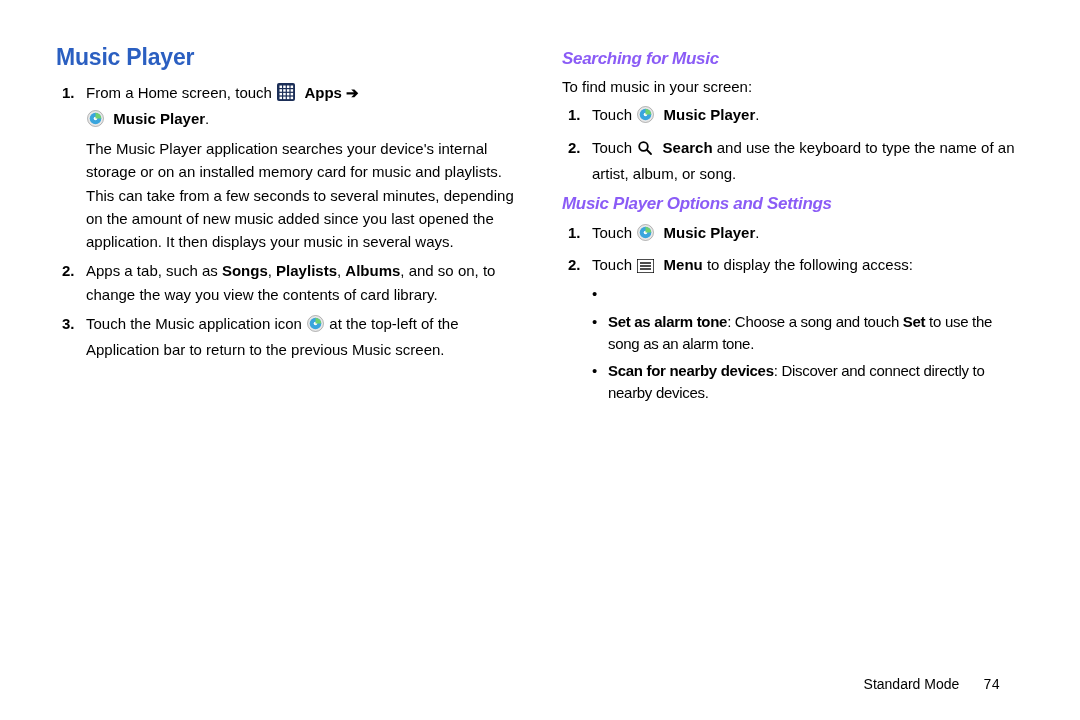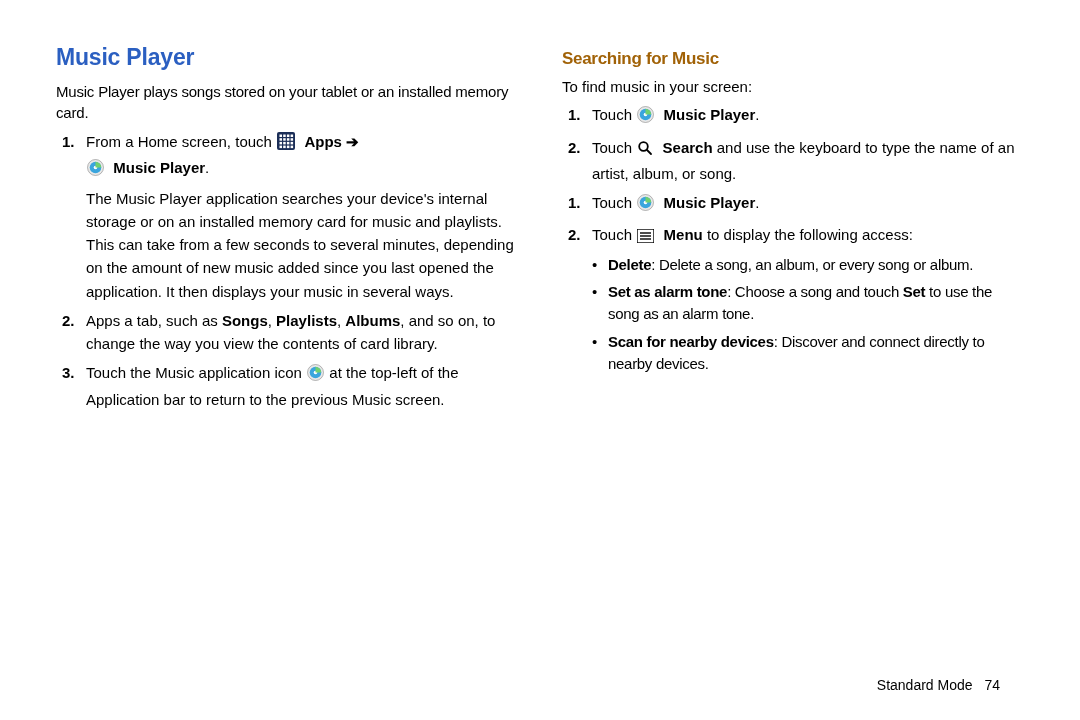--- a/index.html
+++ b/index.html
@@ -27,21 +27,22 @@
       font-size: 23px;
       color: #2b5fc1;
       margin-bottom: 6px;
       font-style: normal;
       letter-spacing: -0.2px;
     }
     h2.subheading {
       font-family: Arial, Helvetica, sans-serif;
       font-weight: 900;
       font-size: 17px;
-      color: #a16207;
+      font-style: italic;
+      color: #8b5cf6;
       margin-top: 6px;
       margin-bottom: 4px;
       letter-spacing: -0.3px;
     }
     p.para {
       margin-bottom: 6px;
       line-height: 1.45;
     }
     .intro-para {
       font-family: Arial, Helvetica, sans-serif;
@@ -88,30 +89,29 @@
       vertical-align: -3px;
       margin: 0 1px;
     }
     .footer {
       position: absolute;
       bottom: 24px;
       right: 80px;
       font-size: 14px;
       letter-spacing: 0;
     }
-    .footer .pnum { margin-left: 8px; }
+    .footer .pnum { margin-left: 20px; font-family: Liberation Mono, monospace; }
   </style>
 </head>
 <body>
 
 <div class="columns">
 
   <div class="col">
     <h1 class="section-title">Music Player</h1>
-    <p class="para intro-para">Music Player plays songs stored on your tablet or an installed memory card.</p>
 
     <ol class="numbered">
       <li>
         <span class="num">1.</span>
         <div class="licontent">
           <span>From a Home screen, touch </span>
           <span class="icon">
             <svg width="18" height="18" viewBox="0 0 18 18">
               <rect x="0" y="0" width="18" height="18" rx="2" fill="#1b2e57"></rect>
               <g fill="#ffffff">
@@ -204,20 +204,21 @@
             <svg width="16" height="16" viewBox="0 0 16 16">
               <circle cx="6.5" cy="6.5" r="4.3" fill="none" stroke="#000" stroke-width="1.8"></circle>
               <line x1="10" y1="10" x2="14" y2="14" stroke="#000" stroke-width="1.8" stroke-linecap="round"></line>
             </svg>
           </span>
           <span class="bold">&nbsp;<span>Search</span></span><span> and use the keyboard to type the name of an artist, album, or song.</span>
         </div>
       </li>
     </ol>
 
+    <h2 class="subheading">Music Player Options and Settings</h2>
 
     <ol class="numbered">
       <li>
         <span class="num">1.</span>
         <div class="licontent">
           <span>Touch </span>
           <span class="icon">
             <svg width="17" height="17" viewBox="0 0 17 17">
               <circle cx="8.5" cy="8.5" r="8" fill="#e8e8e8" stroke="#888" stroke-width="0.6"></circle>
               <circle cx="8.5" cy="8.5" r="5.8" fill="#3aa5dd"></circle>
@@ -238,23 +239,20 @@
               <line x1="3" y1="4" x2="14" y2="4" stroke="#000" stroke-width="1.4"></line>
               <line x1="3" y1="7" x2="14" y2="7" stroke="#000" stroke-width="1.4"></line>
               <line x1="3" y1="10" x2="14" y2="10" stroke="#000" stroke-width="1.4"></line>
             </svg>
           </span>
           <span class="bold">&nbsp;<span>Menu</span></span><span> to display the following access:</span>
 
           <ul class="bulleted">
             <li>
               <span class="bullet">•</span>
-              <div>
-                <span class="bold">Delete</span><span>: Delete a song, an album, or every song or album.</span>
-              </div>
             </li>
             <li>
               <span class="bullet">•</span>
               <div>
                 <span class="bold">Set as alarm tone</span><span>: Choose a song and touch </span><span class="bold">Set</span><span> to use the song as an alarm tone.</span>
               </div>
             </li>
             <li>
               <span class="bullet">•</span>
               <div>

